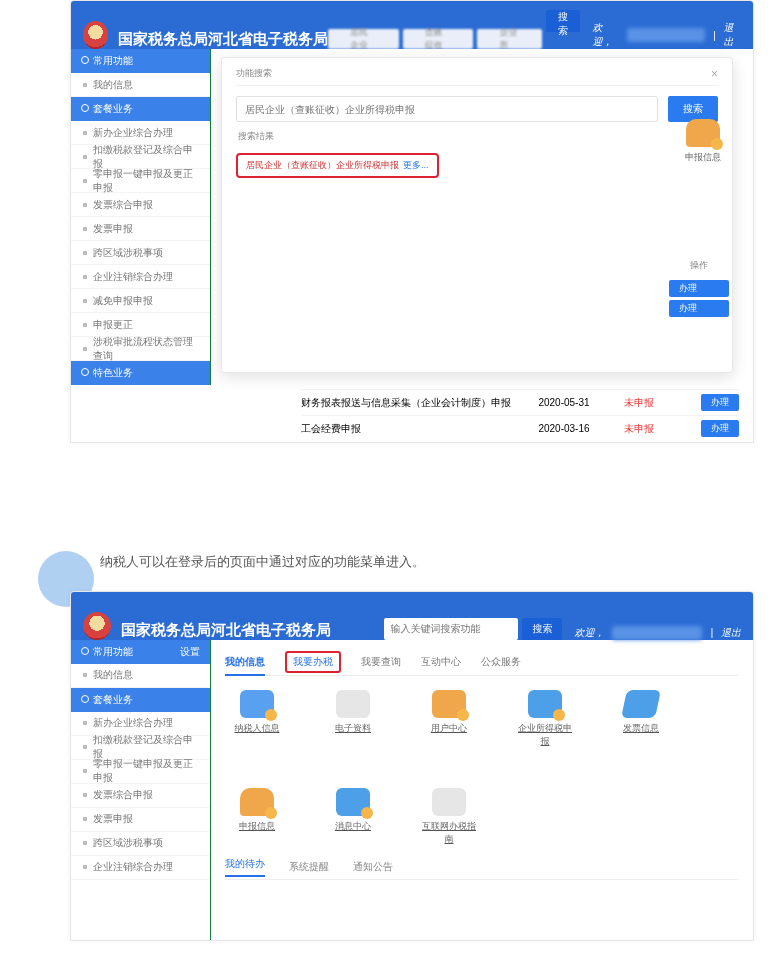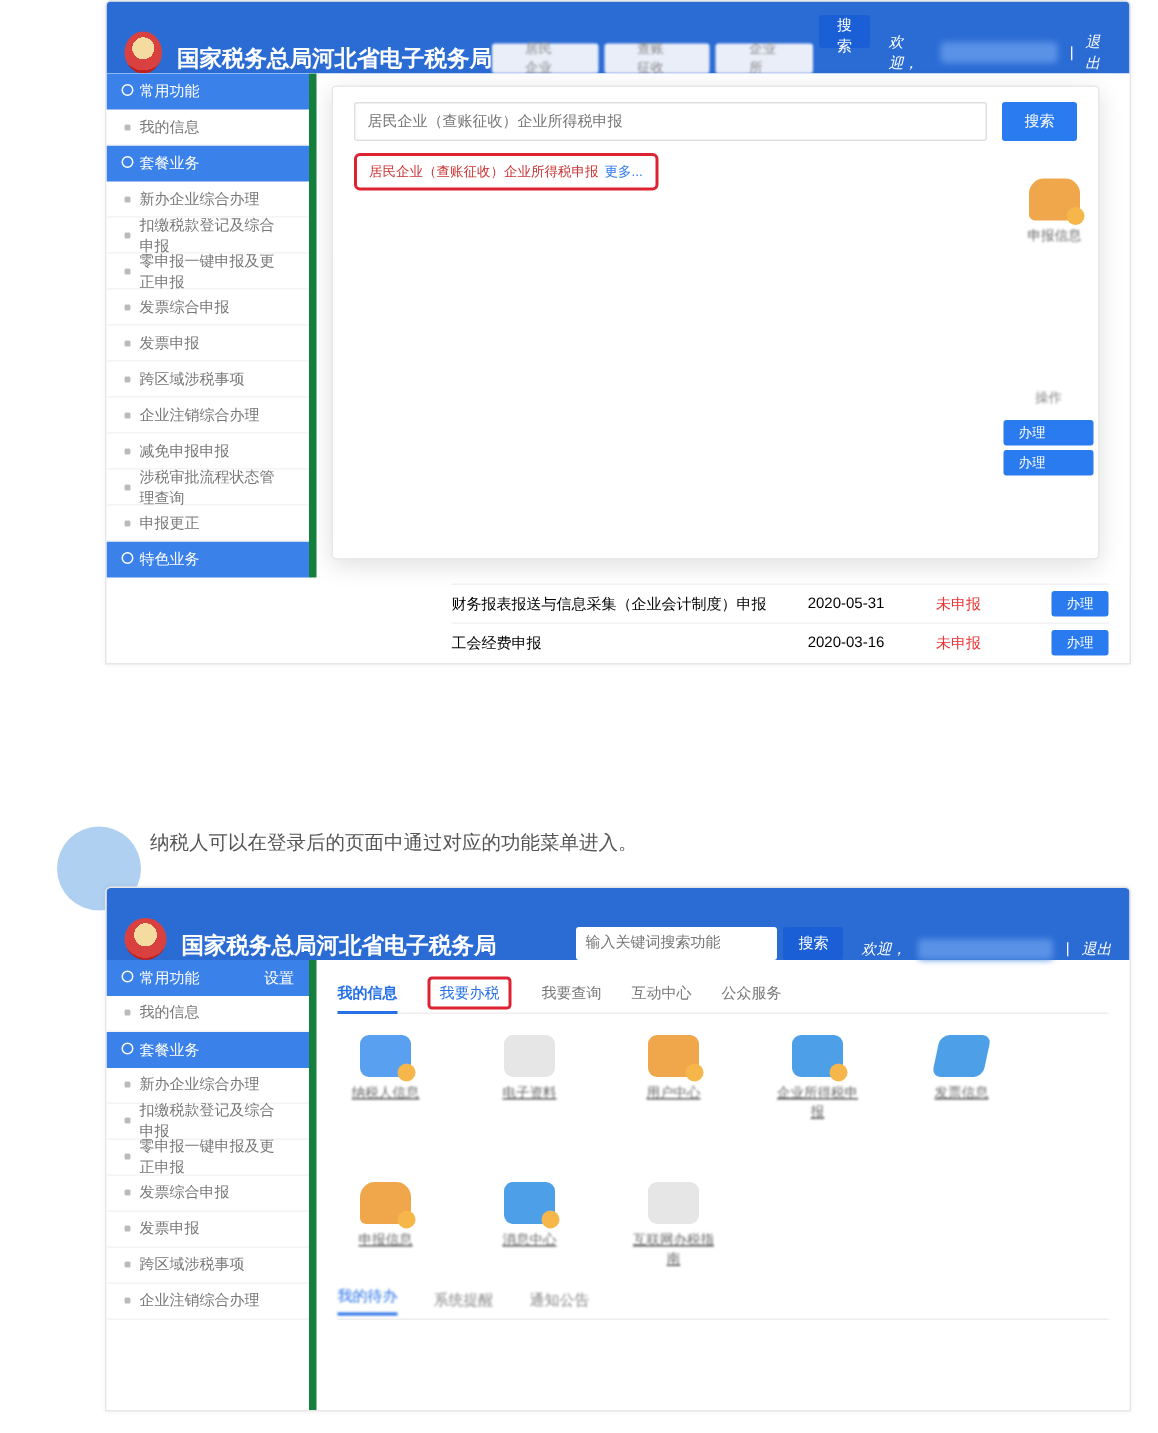--- a/index.html
+++ b/index.html
@@ -18,21 +18,21 @@
   .hdr-spacer { flex:1; }
   .hdr-search { display:flex; align-items:center; gap:4px; }
   .hdr-input { height:22px; width:134px; border:none; border-radius:2px; background:#fff; font-size:10px; padding:0 6px; }
   .hdr-pill { height:20px; padding:0 22px; background:#e9eef8; color:#888; font-size:9px; border-radius:2px; display:flex; align-items:center; filter:blur(0.8px);margin-top:36px;}
   .hdr-btn  { height:22px; padding:0 10px; background:#1a5fd6; color:#fff; font-size:10px; border:none; border-radius:2px; }
   .hdr-right { display:flex; align-items:center; gap:8px; margin-left:12px; font-size:10px;font-style:italic; }
   .hdr-blur { width:90px; height:14px; background:#5a92e6; border-radius:3px; filter:blur(2px); }
   .hdr-div { color:#fff; }
 
   .app-body { display:flex; background:#fff; min-height:300px; }
-  .sidebar { width:140px; background:#fff; border-right:5px solid #15803d; font-size:10px; color:#555;}
+  .sidebar { width:140px; background:#fff; border-right:1px solid #15803d; font-size:10px; color:#555;}
   .sb-sec { background:#3a81ea; color:#fff; height:24px; display:flex; align-items:center; padding:0 10px; font-size:10px; justify-content:space-between;}
   .sb-sec .ic { width:8px;height:8px;border:1px solid #fff;border-radius:50%; display:inline-block; margin-right:4px;}
   .sb-item, .sb-sub { height:24px; display:flex; align-items:center; padding:0 14px; border-bottom:1px solid #f4f4f4; filter:blur(0.5px);}
   .sb-sub { padding-left:22px; color:#777; position:relative;}
   .sb-sub::before { content:""; position:absolute; left:12px; top:50%; width:4px;height:4px; background:#bbb; border-radius:1px; transform:translateY(-50%);}
 
   .main { flex:1; padding:10px 14px; font-size:10px; color:#555; position:relative;}
   .tabs { display:flex; gap:20px; border-bottom:1px solid #eee; height:26px; align-items:center;}
   .tab { color:#777; font-size:10px;}
   .tab.active { color:#2670e8; font-weight:bold; position:relative;}
@@ -116,32 +116,37 @@
             <span><span class="ic"></span><span>套餐业务</span></span>
           </div>
         <div class="sb-sub">新办企业综合办理</div>
         <div class="sb-sub">扣缴税款登记及综合申报</div>
         <div class="sb-sub">零申报一键申报及更正申报</div>
         <div class="sb-sub">发票综合申报</div>
         <div class="sb-sub">发票申报</div>
         <div class="sb-sub">跨区域涉税事项</div>
         <div class="sb-sub">企业注销综合办理</div>
         <div class="sb-sub">减免申报申报</div>
+        <div class="sb-sub">申报更正</div>
         <div class="sb-sub">涉税审批流程状态管理查询</div>
-        <div class="sb-sub">申报更正</div>
         <div class="sb-sec">
             <span><span class="ic"></span><span>特色业务</span></span>
           </div>
       </div>
 
       <div class="modal">
+        <div class="modal-head">
+          <span class="t">功能搜索</span>
+          <span class="x">×</span>
+        </div>
         <div class="modal-search">
           <input placeholder="居民企业（查账征收）企业所得税申报" style="">
           <button>搜索</button>
         </div>
+        <div class="modal-label">搜索结果</div>
         <div class="modal-hit">
           <span>居民企业（查账征收）企业所得税申报</span><span class="more">更多...</span>
         </div>
       </div>
 
       <div class="faded-tile-right">
         <div class="tile-ic car badge"></div>
         <div class="tile-lbl">申报信息</div>
       </div>
       <div class="faded-list-right">

